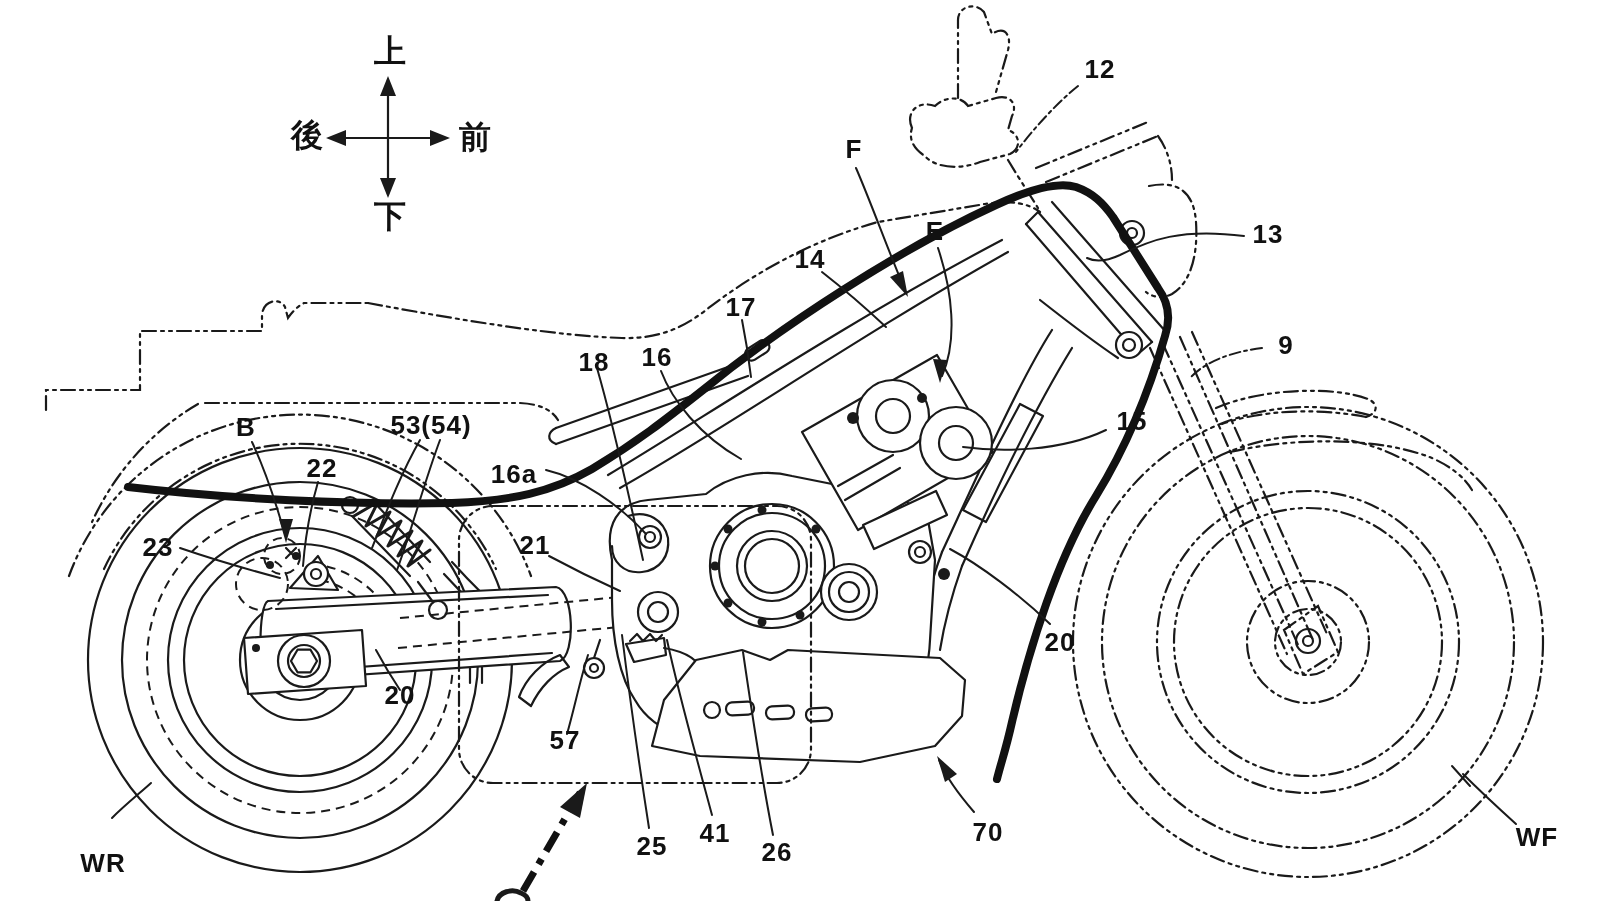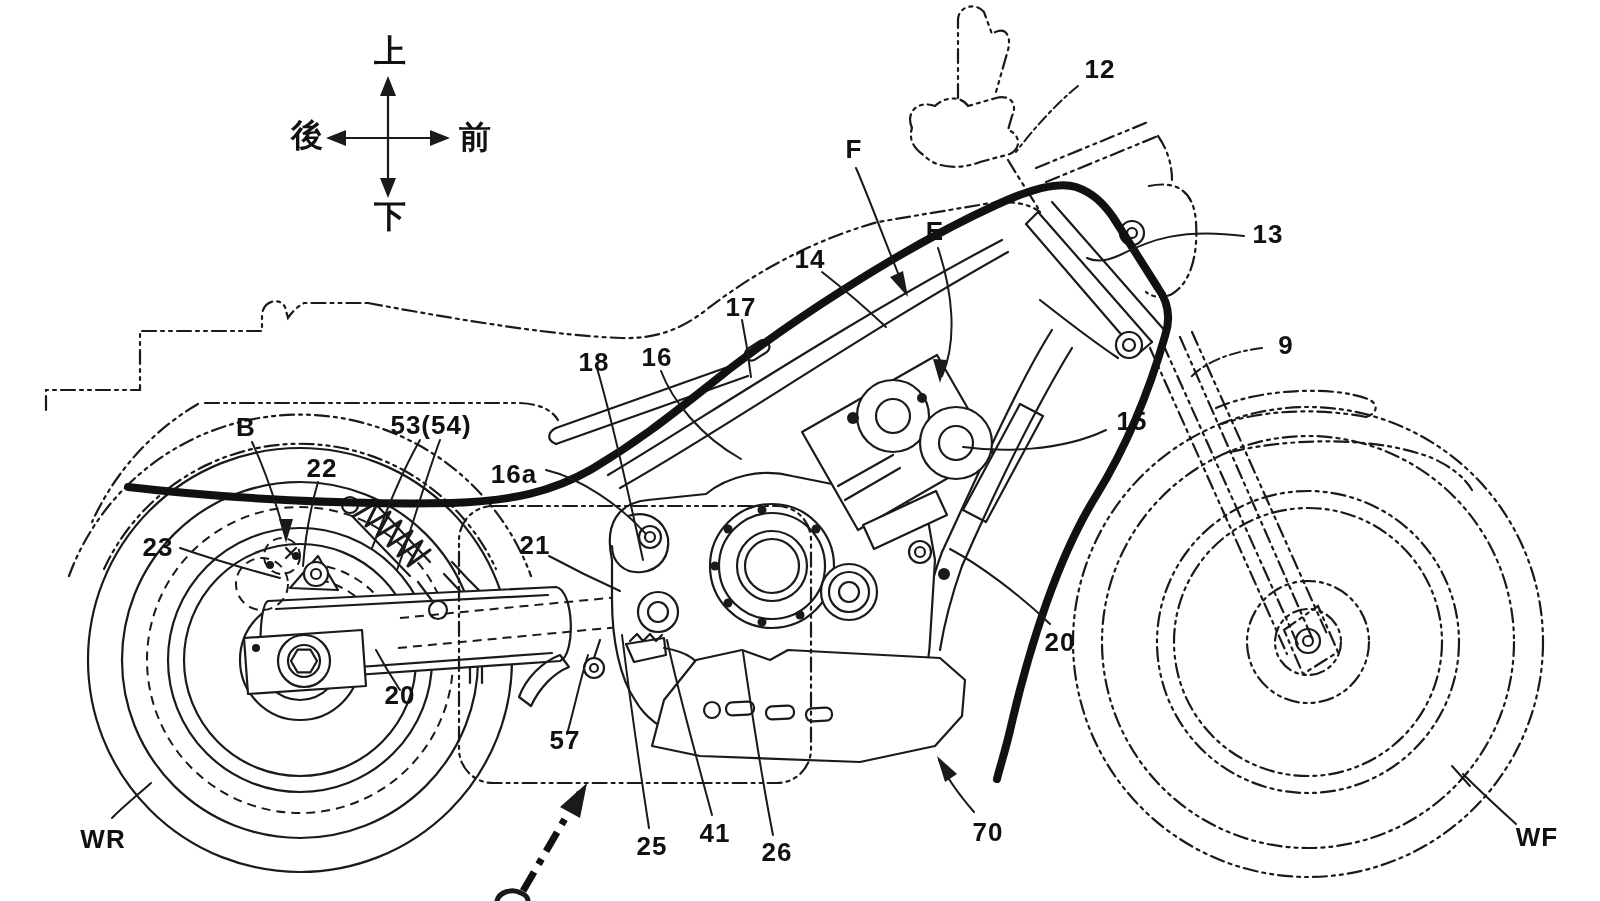--- a/index.html
+++ b/index.html
@@ -310,21 +310,21 @@
   <div class="lbl" style="left:594px;top:362px">18</div>
   <div class="lbl" style="left:657px;top:357px">16</div>
   <div class="lbl" style="left:514px;top:474px">16a</div>
   <div class="lbl" style="left:1132px;top:421px">15</div>
   <div class="lbl" style="left:535px;top:545px">21</div>
   <div class="lbl" style="left:246px;top:427px">B</div>
   <div class="lbl" style="left:431px;top:425px">53(54)</div>
   <div class="lbl" style="left:322px;top:468px">22</div>
   <div class="lbl" style="left:158px;top:547px">23</div>
   <div class="lbl" style="left:400px;top:695px">20</div>
-  <div class="lbl" style="left:103px;top:839px">WR</div>
+  <div class="lbl" style="left:103px;top:863px">WR</div>
   <div class="lbl" style="left:565px;top:740px">57</div>
   <div class="lbl" style="left:652px;top:846px">25</div>
   <div class="lbl" style="left:715px;top:833px">41</div>
   <div class="lbl" style="left:777px;top:852px">26</div>
   <div class="lbl" style="left:988px;top:832px">70</div>
   <div class="lbl" style="left:1060px;top:642px">20</div>
   <div class="lbl" style="left:1537px;top:837px">WF</div>
 </div>
 
 </body></html>

